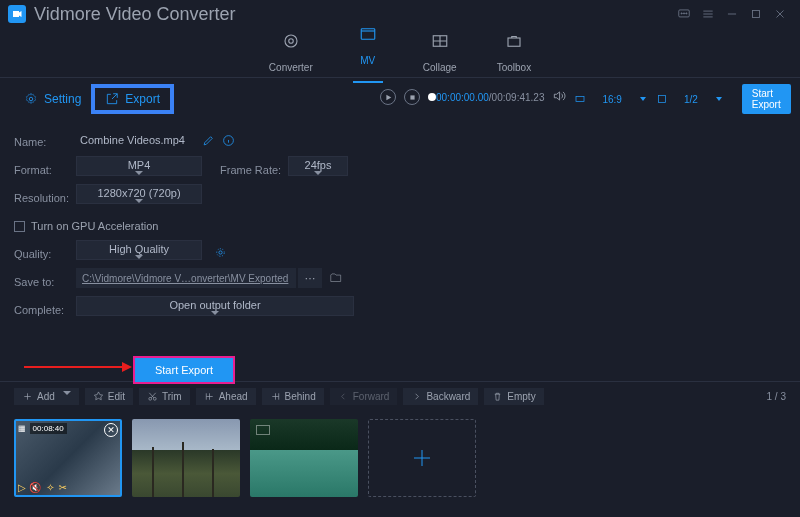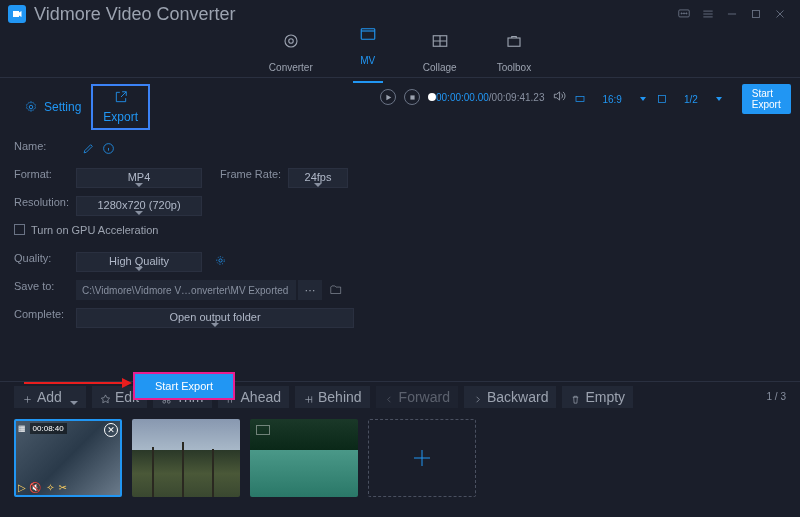--- a/index.html
+++ b/index.html
@@ -12,33 +12,33 @@
 .titlebar-btn svg { width: 14px; height: 14px; stroke: currentColor; fill: none; stroke-width: 1.5; }
 .main-tabs { display: flex; justify-content: center; gap: 40px; height: 50px; align-items: center; border-bottom: 1px solid #2a3040; }
 .main-tab { display: flex; flex-direction: column; align-items: center; gap: 12px; color: #9ca3b0; cursor: pointer; font-size: 10px; }
 .main-tab.active { color: #2196f3; }
 .main-tab.active::after { content: ""; position: relative; top: 3px; width: 30px; height: 2px; background: #2196f3; }
 .main-tab svg { width: 20px; height: 18px; stroke: currentColor; fill: none; stroke-width: 1.5; }
 .workspace { display: flex; height: 303px; }
 .left-panel { width: 376px; padding: 6px 14px; }
 .sub-tabs { display: flex; gap: 0; margin-bottom: 10px; }
 .sub-tab { display: flex; align-items: center; gap: 6px; padding: 4px 10px; color: #2196f3; cursor: pointer; font-size: 12px; }
-.sub-tab.highlighted { border: 2px solid #3b82f6; flex-direction: column; }
+.sub-tab.highlighted { border: 4px solid #3b82f6; }
 .sub-tab svg { width: 14px; height: 14px; stroke: currentColor; fill: none; stroke-width: 1.5; }
-.form-row { display: flex; align-items: flex-start; height: 24px; margin-bottom: 4px; font-size: 11px; }
+.form-row { display: flex; align-items: flex-end; height: 24px; margin-bottom: 4px; font-size: 11px; }
 .form-label { width: 62px; color: #8890a0; }
 .form-input { background: transparent; border: none; color: #b0b8c8; font-size: 11px; padding: 2px 4px; width: 120px; }
 .icon-btn { width: 16px; height: 16px; color: #2196f3; margin-left: 4px; display: inline-flex; align-items: center; justify-content: center; cursor: pointer; }
 .icon-btn svg { width: 13px; height: 13px; stroke: currentColor; fill: none; stroke-width: 1.5; }
 .select { background: #222836; color: #b0b8c8; border: 1px solid #2a3040; padding: 2px 6px; height: 20px; font-size: 11px; display: flex; align-items: center; justify-content: space-between; cursor: pointer; flex-direction: column; }
 .select.w1 { width: 126px; }
 .select.w2 { width: 60px; }
 .chev { width: 0; height: 0; border-left: 4px solid transparent; border-right: 4px solid transparent; border-top: 4px solid #8890a0; }
 .checkbox { width: 11px; height: 11px; border: 1px solid #6a7385; margin-right: 6px; display: inline-block; }
-.path-box { background: #222836; color: #8890a0; padding: 3px 6px; font-size: 10px; width: 220px; height: 20px; display: flex; align-items: center; }
+.path-box { background: #222836; color: #8890a0; padding: 3px 6px; font-size: 10px; width: 220px; height: 20px; display: flex; align-items: center; text-decoration: underline; }
 .dots-btn { background: #222836; width: 24px; height: 20px; display: flex; align-items: center; justify-content: center; color: #9ca3b0; margin-left: 2px; cursor: pointer; }
 .folder-btn { width: 20px; height: 20px; display: flex; align-items: center; justify-content: center; color: #9ca3b0; margin-left: 4px; cursor: pointer; }
 .start-export-wrap { display: flex; justify-content: center; margin-top: 40px; position: relative; }
 .arrow { position: absolute; left: 10px; top: 10px; width: 100px; height: 2px; background: #e91e1e; }
 .arrow::after { content: ""; position: absolute; right: -8px; top: -4px; border-left: 10px solid #e91e1e; border-top: 5px solid transparent; border-bottom: 5px solid transparent; }
 .start-export-btn { background: #2196f3; color: white; padding: 6px 20px; font-size: 11px; cursor: pointer; border: 2px solid #e91e90; }
 .right-panel { flex: 1; padding: 8px 12px 0 8px; display: flex; flex-direction: row; }
 .preview { flex: 1; background: linear-gradient(to bottom, #0a1530 0%, #0a1530 40%, #1a2840 40%, #2a3850 55%, #d4a854 55%, #e8c070 62%, #3a4050 62%, #608098 80%, #4a5060 100%); position: relative; border-radius: 2px; overflow: hidden; }
 .building { position: absolute; left: 45%; top: 42%; width: 45%; height: 30%; background: linear-gradient(90deg, #c89850 0%, #e8b860 50%, #c89850 100%); clip-path: polygon(0 100%, 8% 30%, 92% 30%, 100% 100%); }
 .player-bar { display: flex; align-items: center; gap: 8px; height: 22px; padding: 0 4px; }
@@ -48,21 +48,21 @@
 .thumb { position: absolute; left: 0; top: -3px; width: 8px; height: 8px; background: #fff; border-radius: 50%; }
 .time { font-size: 10px; color: #8890a0; }
 .time .cur { color: #2196f3; }
 .vol svg { width: 14px; height: 14px; stroke: #9ca3b0; fill: none; stroke-width: 1.5; }
 .option-bar { display: flex; align-items: center; gap: 10px; height: 26px; padding: 0 4px; }
 .opt { display: flex; align-items: center; gap: 16px; color: #2196f3; font-size: 10px; cursor: pointer; }
 .opt svg { width: 12px; height: 12px; stroke: currentColor; fill: none; stroke-width: 1.5; }
 .chev-sm { width: 0; height: 0; border-left: 3px solid transparent; border-right: 3px solid transparent; border-top: 4px solid #2196f3; margin-left: 2px; }
 .start-export-sm { background: #2196f3; color: white; padding: 4px 10px; font-size: 10px; cursor: pointer; border-radius: 2px; }
 .toolbar { display: flex; align-items: center; height: 30px; padding: 0 14px; gap: 6px; border-top: 1px solid #2a3040; }
-.tool-btn { display: flex; align-items: flex-end; gap: 4px; background: #222836; padding: 3px 8px; font-size: 14px; color: #9ca3b0; cursor: pointer; }
+.tool-btn { display: flex; align-items: flex-start; gap: 4px; background: #222836; padding: 3px 8px; font-size: 10px; color: #9ca3b0; cursor: pointer; }
 .tool-btn svg { width: 11px; height: 11px; stroke: currentColor; fill: none; stroke-width: 1.5; }
 .tool-btn.disabled { opacity: 0.5; }
 .page-ind { margin-left: auto; font-size: 10px; color: #8890a0; }
 .timeline { display: flex; gap: 10px; padding: 8px 14px; height: 96px; }
 .clip { width: 108px; height: 78px; position: relative; border-radius: 2px; overflow: hidden; cursor: pointer; }
 .clip.active { border: 2px solid #2196f3; }
 .clip1 { background: linear-gradient(135deg, #4a5a6a 0%, #2a3a4a 50%, #6a7a8a 100%); }
 .clip2 { background: linear-gradient(to bottom, #8898b0 0%, #a8b8c8 40%, #2a3828 40%, #4a5838 70%, #3a4830 100%); }
 .clip3 { background: linear-gradient(to bottom, #1a3828 0%, #0a2818 40%, #4a9888 40%, #2a7868 100%); }
 .clip-add { border: 1px dashed #4a5060; background: transparent; display: flex; align-items: center; justify-content: center; }
@@ -157,20 +157,21 @@
       <div class="sub-tab highlighted">
           <svg viewBox="0 0 24 24">
             <path d="M14 3h7v7M21 3l-9 9M10 4H4v16h16v-6"></path>
           </svg>
           <span>Export</span>
         </div>
     </div>
 
     <div class="form-row">
       <span class="form-label">Name:</span>
+      <input class="form-input" value="Combine Videos.mp4" style="">
       <span class="icon-btn">
           <svg viewBox="0 0 24 24">
             <path d="M4 20l4-1 11-11-3-3L5 16z"></path>
           </svg>
         </span>
       <span class="icon-btn">
           <svg viewBox="0 0 24 24">
             <circle cx="12" cy="12" r="9"></circle>
             <path d="M12 8v0M12 11v5"></path>
           </svg>

